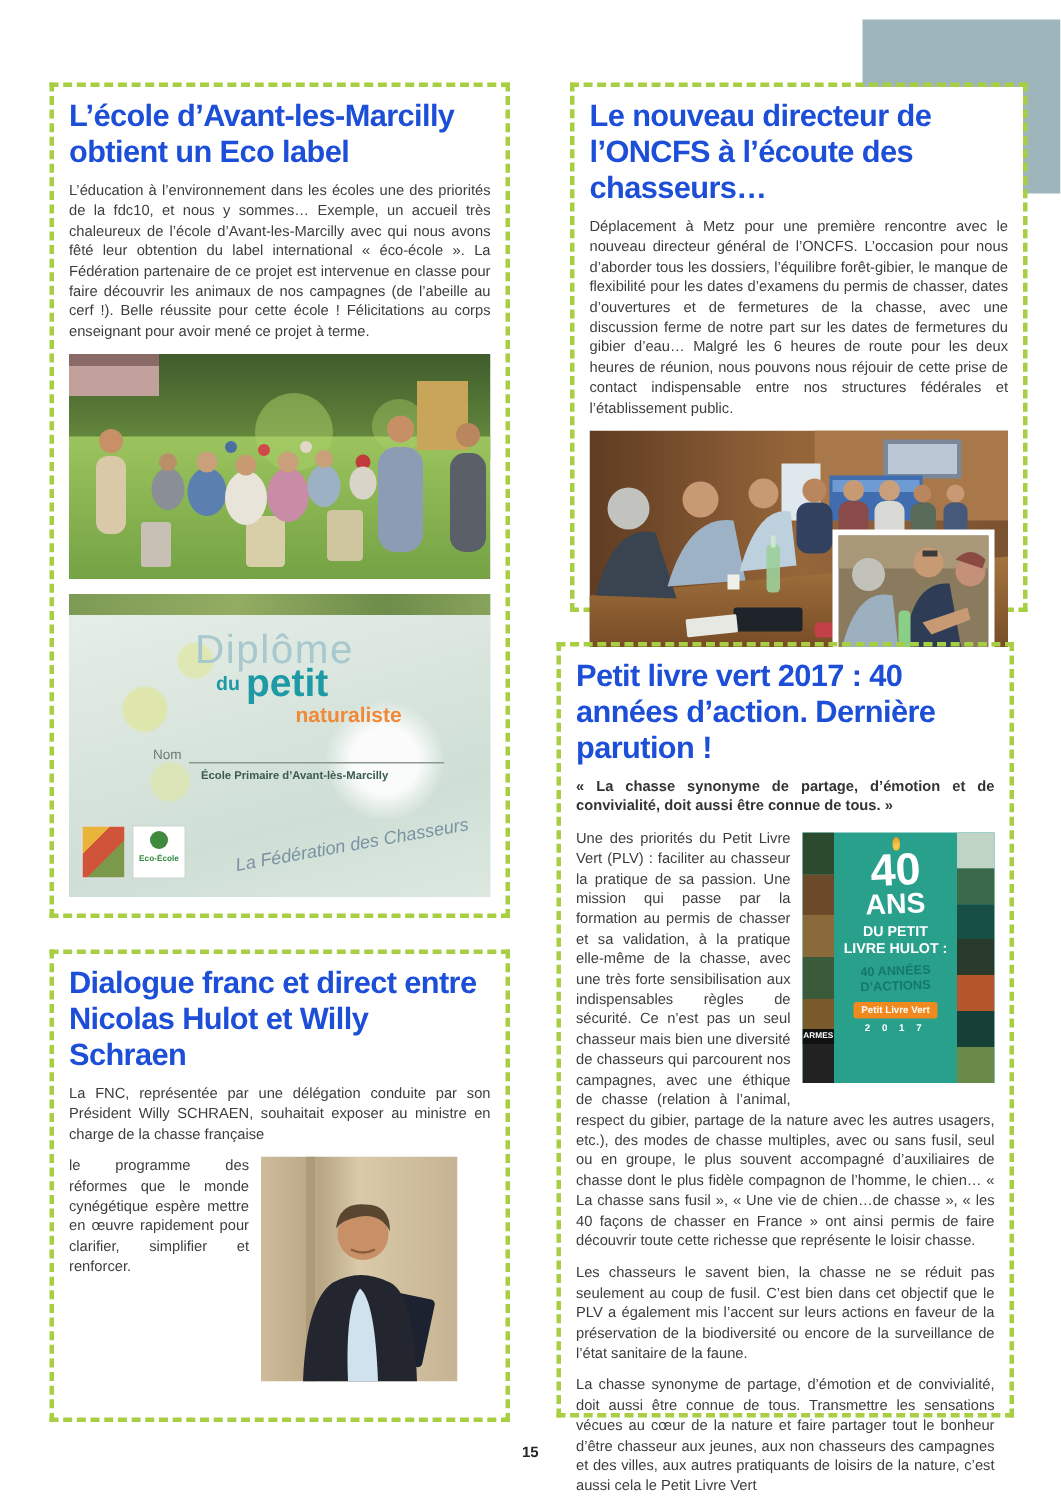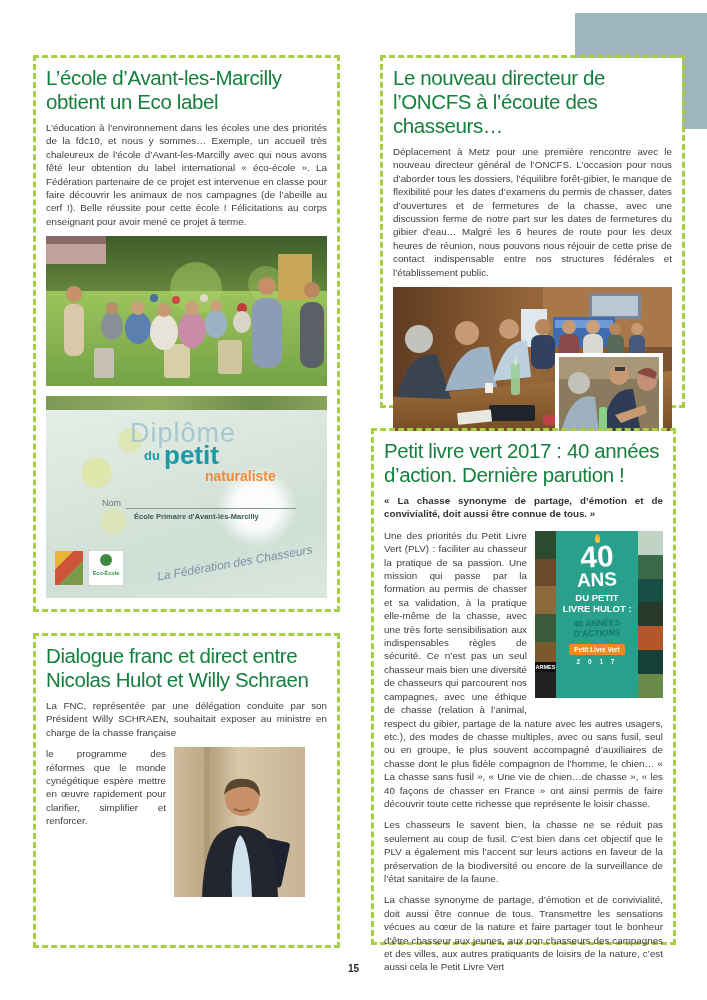--- a/index.html
+++ b/index.html
@@ -10,22 +10,22 @@
   .corner-banner{
     position:absolute;left:575px;top:13px;width:132px;height:116px;
     background:#9db5bb;z-index:0;
   }
   .article{
     position:absolute;border:3px dashed #a8ce44;background:#ffffff;
     background-clip:padding-box;box-sizing:border-box;
     padding:6px 10px 8px 10px;z-index:1;
   }
   .article h2{
-    margin:2px 0 7px 0;font-size:20.5px;line-height:24px;font-weight:normal;
-    color:#15803d;letter-spacing:-0.4px;
+    margin:2px 0 7px 0;font-size:20.5px;line-height:24px;font-weight:bold;
+    color:#1d4ed8;letter-spacing:-0.4px;
   }
   .article p{
     margin:0 0 8px 0;font-size:9.8px;line-height:13.4px;color:#3d3d3d;
     text-align:justify;
   }
   .article p.lead{font-weight:bold;color:#333;}
   #box-eco{left:33px;top:55px;width:307px;height:557px;}
   #box-oncfs{left:380px;top:55px;width:305px;height:353px;}
   #box-hulot{left:33px;top:633px;width:307px;height:315px;}
   #box-plv{left:371px;top:428px;width:305px;height:517px;}
@@ -41,21 +41,21 @@
       radial-gradient(circle at 30% 22%, rgba(223,230,160,.7) 0 11px, transparent 13px),
       radial-gradient(circle at 24% 62%, rgba(223,230,160,.6) 0 12px, transparent 14px),
       radial-gradient(circle at 75% 55%, rgba(255,255,255,.9) 0 22px, transparent 40px),
       linear-gradient(165deg,#e7efe9 0%,#d7e4dc 45%,#cfdfd6 70%,#dce8df 100%);
   }
   .diploma .greens{position:absolute;left:0;top:0;width:100%;height:14px;
     background:linear-gradient(90deg,#7d9a55,#93ad62 40%,#6e8c4a 75%,#88a35c);}
   .dip-title1{position:absolute;left:84px;top:22px;font-size:27px;color:#a9c8cd;letter-spacing:1px;}
   .dip-title2{position:absolute;left:98px;top:52px;font-size:13px;font-weight:bold;color:#1d9aa5;}
   .dip-title3{position:absolute;left:118px;top:44px;font-size:26px;font-weight:bold;color:#1d9aa5;}
-  .dip-title4{position:absolute;left:159px;top:72px;font-size:14px;font-weight:bold;color:#f08a38;}
+  .dip-title4{position:absolute;left:151px;top:72px;font-size:14px;font-weight:bold;color:#f08a38;}
   .dip-nom{position:absolute;left:56px;top:102px;font-size:9px;color:#6a7a72;text-align:right;}
   .dip-line{position:absolute;left:80px;top:112px;width:170px;border-bottom:1px solid #8a9a90;}
   .dip-school{position:absolute;left:88px;top:116px;font-size:7.5px;font-weight:bold;color:#3a5a52;}
   .dip-sign{position:absolute;right:14px;bottom:28px;font-size:12px;font-style:italic;
     color:#7a92a2;transform:rotate(-10deg);white-space:nowrap;}
   .dip-stamp{position:absolute;left:8px;bottom:12px;width:28px;height:34px;border:1px solid #ddd;
     background:linear-gradient(135deg,#e8b43a 0 30%,#d0543a 30% 60%,#7a9a4a 60%);}
   .dip-ecoecole{position:absolute;left:42px;bottom:12px;width:34px;height:34px;background:#fff;
     border:1px solid #cfd8d2;text-align:center;}
   .dip-tree{width:12px;height:12px;margin:3px auto 0 auto;border-radius:50%;

